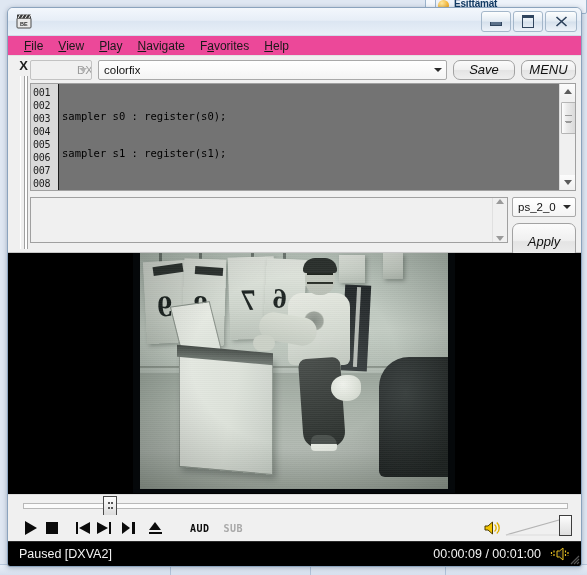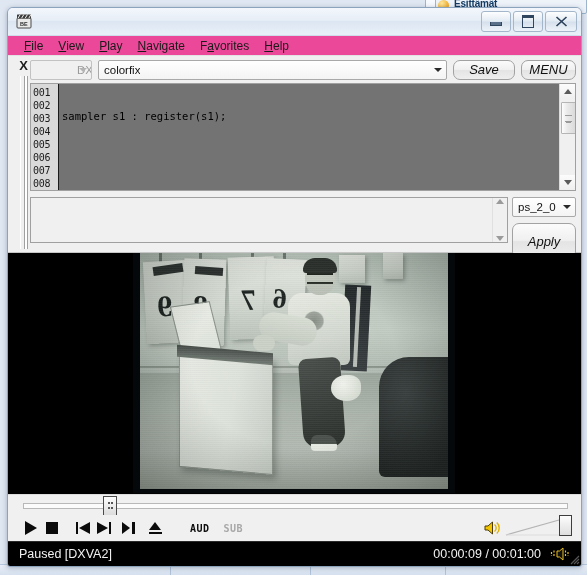--- a/index.html
+++ b/index.html
@@ -816,20 +816,21 @@
           <div>001</div>
           <div>002</div>
           <div>003</div>
           <div>004</div>
           <div>005</div>
           <div>006</div>
           <div>007</div>
           <div>008</div>
         </div>
         <div class="code-lines">
+          <div>sampler s0 : register(s0);</div>
           <div>sampler s1 : register(s1);</div>
           <div>&nbsp;</div>
           
           
           
           
         </div>
         <div class="vscroll">
           <div class="arrow-up">
               <div class="tri-up"></div>

